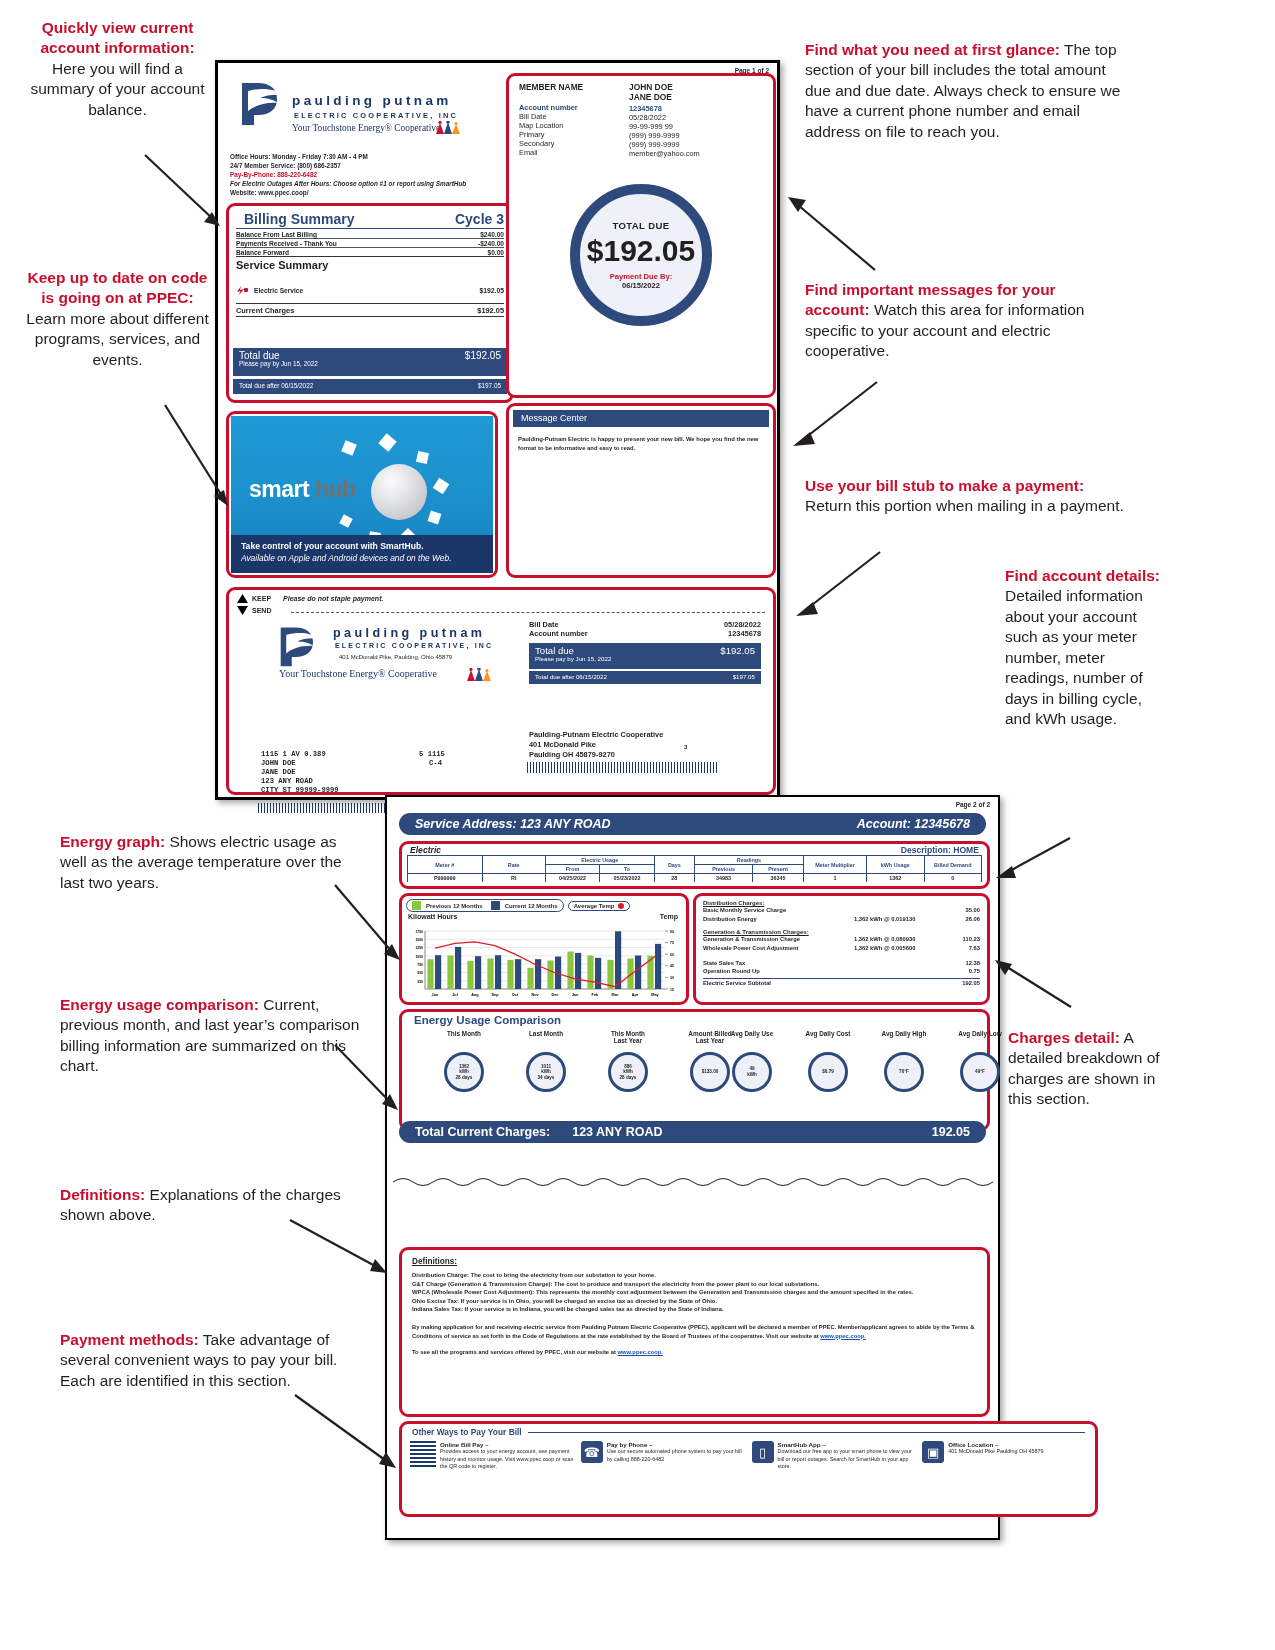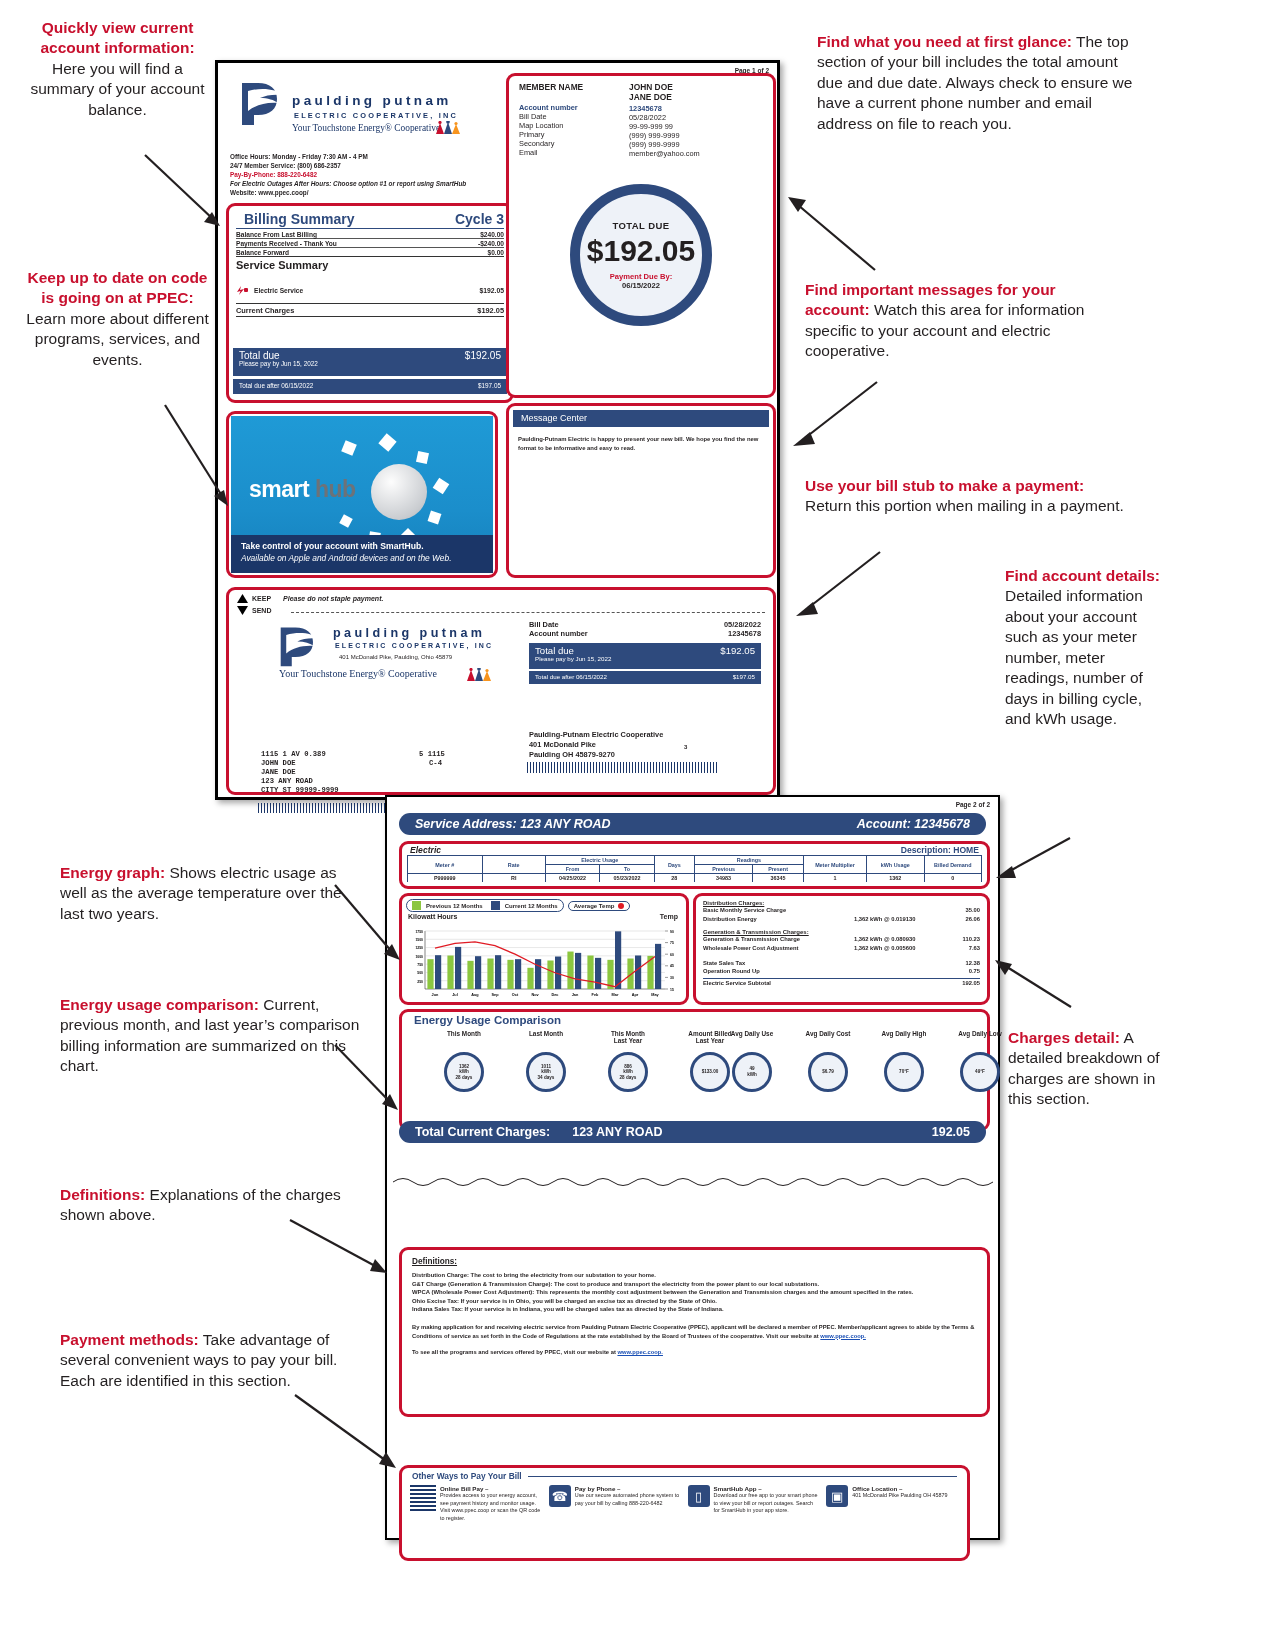--- a/index.html
+++ b/index.html
@@ -552,21 +552,21 @@
         </div>
       <div style="font-size:5.8px;font-weight:bold;line-height:1.5;margin-top:9px;">
         <span>By making application for and receiving electric service from Paulding Putnam Electric Cooperative (PPEC), applicant will be declared a member of PPEC. Member/applicant agrees to abide by the Terms &amp; Conditions of service as set forth in the Code of Regulations at the rate established by the Board of Trustees of the cooperative. Visit our website at </span><span style="color:#1a4fb4;text-decoration:underline;">www.ppec.coop.</span>
       </div>
       <div style="font-size:5.8px;font-weight:bold;line-height:1.5;margin-top:8px;">
         <span>To see all the programs and services offered by PPEC, visit our website at </span><span style="color:#1a4fb4;text-decoration:underline;">www.ppec.coop.</span>
       </div>
     </div>
   </div>
 
-  <div class="rbox" style="left:12px;top:624px;right:12px;width:571px;height:96px;margin-top:44px;">
+  <div class="rbox" style="left:12px;top:624px;right:12px;width:699px;height:96px;">
     <div style="display:flex;align-items:center;gap:6px;padding:3px 10px 0 10px;">
       <span style="font-size:8.4px;font-weight:bold;color:#2e4a7d;">Other Ways to Pay Your Bill</span>
       <span style="flex:1;border-top:1.5px solid #2e4a7d;"></span>
     </div>
     <div id="payOptions" style="display:flex;padding:4px 8px;gap:6px;">
         <div style="flex: 1 1 0%; display: flex; gap: 4px;">
           <div class="qr" style="width: 26px; height: 26px; flex: 0 0 26px;"></div>
           <div>
             <div style="font-size: 6.2px; font-weight: bold;">Online Bill Pay –</div>
             <div style="font-size: 5.4px; line-height: 1.4;">Provides access to your energy account, see payment history and monitor usage. Visit www.ppec.coop or scan the QR code to register.</div>
@@ -596,33 +596,33 @@
       </div>
   </div>
 </div>
 
 <div class="callout left" style="left:25px;top:18px;width:185px;">
   <span class="hl">Quickly view current account information:</span><span> Here you will find a summary of your account balance.</span>
 </div>
 <div class="callout left" style="left:25px;top:268px;width:185px;">
   <span class="hl">Keep up to date on code is going on at PPEC:</span><span> Learn more about different programs, services, and events.</span>
 </div>
-<div class="callout right" style="left:805px;top:32px;width:330px;margin-left:12px;">
+<div class="callout right" style="left:805px;top:40px;width:330px;">
   <span class="hl">Find what you need at first glance:</span><span> The top section of your bill includes the total amount due and due date. Always check to ensure we have a current phone number and email address on file to reach you.</span>
 </div>
 <div class="callout right" style="left:805px;top:280px;width:300px;">
   <span class="hl">Find important messages for your account:</span><span> Watch this area for information specific to your account and electric cooperative.</span>
 </div>
 <div class="callout right" style="left:805px;top:468px;width:320px;margin-top:8px;">
   <span class="hl">Use your bill stub to make a payment:</span><span> Return this portion when mailing in a payment.</span>
 </div>
 <div class="callout right" style="left:1005px;top:566px;width:165px;">
   <span class="hl">Find account details:</span><span> Detailed information about your account such as your meter number, meter readings, number of days in billing cycle, and kWh usage.</span>
 </div>
-<div class="callout right" style="left:60px;top:863px;width:300px;">
+<div class="callout right" style="left:60px;top:832px;width:300px;">
   <span class="hl">Energy graph:</span><span> Shows electric usage as well as the average temperature over the last two years.</span>
 </div>
 <div class="callout right" style="left:60px;top:995px;width:310px;">
   <span class="hl">Energy usage comparison:</span><span> Current, previous month, and last year’s comparison billing information are summarized on this chart.</span>
 </div>
 <div class="callout right" style="left:1008px;top:1028px;width:160px;">
   <span class="hl">Charges detail:</span><span> A detailed breakdown of charges are shown in this section.</span>
 </div>
 <div class="callout right" style="left:60px;top:1185px;width:300px;">
   <span class="hl">Definitions:</span><span> Explanations of the charges shown above.</span>

